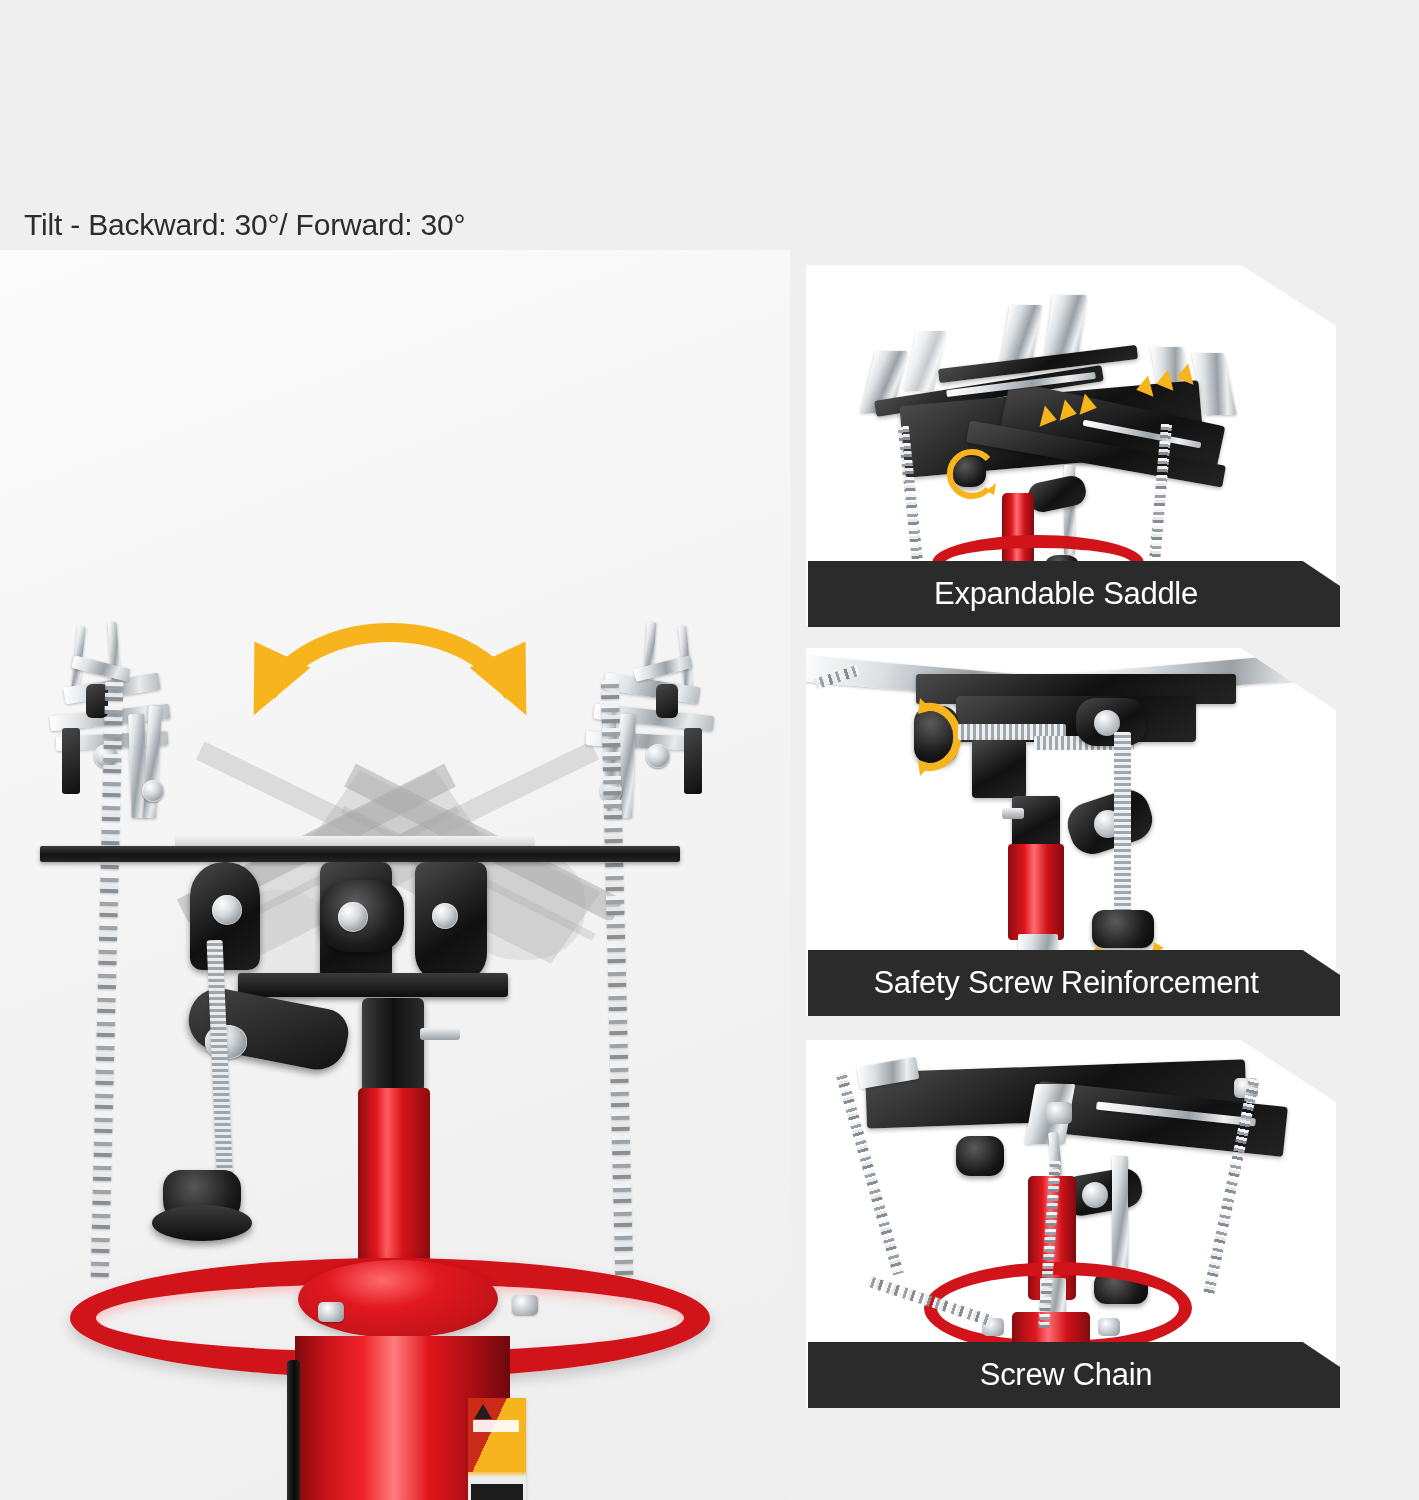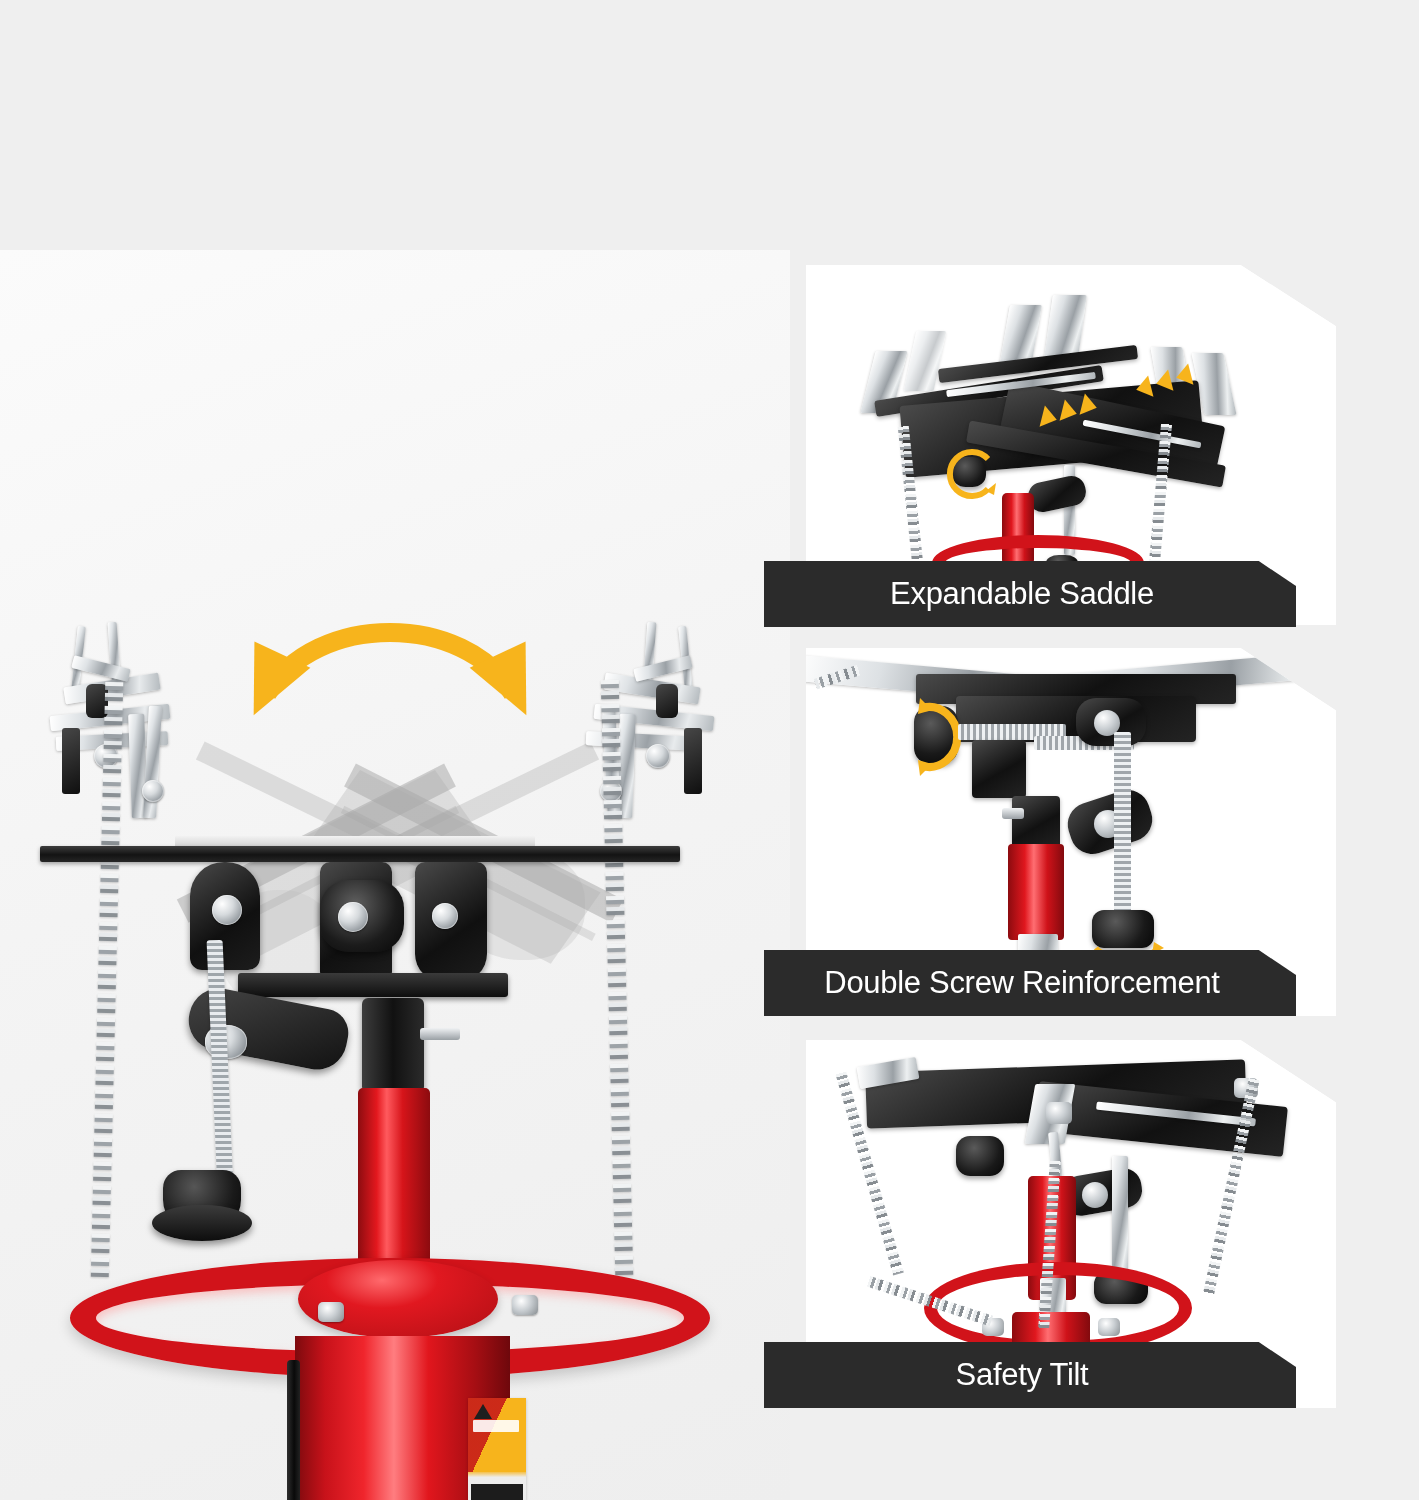--- a/index.html
+++ b/index.html
@@ -330,21 +330,21 @@
   }
   #panel-1 { top: 265px; height: 360px; }
   #panel-2 { top: 648px; height: 368px; }
   #panel-3 { top: 1040px; height: 368px; }
 
   .panel-photo { position: absolute; inset: 0; background:#ffffff; overflow:hidden; }
 
   
   .panel-caption {
     position: absolute;
-    left: 764px;
+    left: 808px;
     width: 532px;
     height: 66px;
     background: #2b2b2b;
     clip-path: polygon(0 0, 93% 0, 100% 38%, 100% 100%, 0 100%);
     box-shadow: 0 3px 7px rgba(0,0,0,.25);
     display: flex;
     align-items: center;
     justify-content: center;
   }
   #caption-1 { top: 561px; }
@@ -415,20 +415,21 @@
   }
   .pp-yellow-chev.rev {
     border-left: none;
     border-right: 15px solid #f7b41c;
   }
 </style>
 </head>
 <body>
 
 <div id="header">
+  <div id="page-subtitle">Tilt - Backward: 30°/ Forward: 30°</div>
 </div>
 
 <div id="hero">
   <div class="hero-stage">
 
     <div class="ghost ghost-left-web"></div>
     <div class="ghost ghost-right-web"></div>
     <div class="ghost ghost-left-plate"></div>
     <div class="ghost ghost-right-plate"></div>
     <div class="ghost ghost-left-arm-lo"></div>
@@ -592,21 +593,21 @@
       <polygon points="66,8 76,14 64,20" fill="#f7b41c"></polygon>
     </svg>
 
     <div class="pp pp-black" style="left:206px; top:148px; width:48px; height:54px; border-radius:4px;"></div>
     <div class="pp" style="left:196px; top:160px; width:22px; height:11px; border-radius:3px; background:linear-gradient(#f0f2f4,#9aa0a5);"></div>
     <div class="pp pp-red" style="left:202px; top:196px; width:56px; height:96px; border-radius:4px;"></div>
     <div class="pp pp-chrome" style="left:212px; top:286px; width:40px; height:82px;"></div>
   </div>
 </div>
 <div class="panel-caption" id="caption-2">
-  <span class="panel-caption-label">Double Screw Reinforcement</span>
+  <span class="panel-caption-label">Safety Screw Reinforcement</span>
 </div>
 
 <div class="panel" id="panel-3">
   <div class="panel-photo">
 
     <div class="pp pp-black" style="left:60px;  top:26px;  width:380px; height:56px; transform:rotate(-2deg); border-radius:4px;"></div>
     <div class="pp pp-black" style="left:230px; top:54px;  width:250px; height:50px; transform:rotate(6deg);  border-radius:4px;"></div>
     <div class="pp pp-chrome" style="left:290px; top:70px;  width:160px; height:8px;  transform:rotate(6deg);"></div>
     <div class="pp pp-chrome" style="left:52px;  top:22px;  width:60px;  height:22px; transform:rotate(-10deg);"></div>
     <div class="pp pp-chrome" style="left:224px; top:44px;  width:40px;  height:60px; transform:skewX(-10deg);"></div>
@@ -629,14 +630,14 @@
     <div class="pp" style="left:292px; top:278px; width:22px;  height:18px; border-radius:5px; background:radial-gradient(circle at 36% 30%,#fff,#c9ced2 46%,#868c90);"></div>
 
     <div class="pp pp-chain" style="left:58px;  top:28px;  height:210px; transform:rotate(-16deg);"></div>
     <div class="pp pp-chain" style="left:118px; top:196px; height:130px; transform:rotate(-72deg);"></div>
     <div class="pp pp-chain" style="left:238px; top:120px; height:170px; transform:rotate(4deg);"></div>
     <div class="pp pp-chain" style="left:420px; top:36px;  height:220px; transform:rotate(12deg);"></div>
     <div class="pp pp-chain" style="left:350px; top:272px; height:130px; transform:rotate(78deg);"></div>
   </div>
 </div>
 <div class="panel-caption" id="caption-3">
-  <span class="panel-caption-label">Safety Tilt</span>
+  <span class="panel-caption-label">Screw Chain</span>
 </div>
 
 </body></html>

